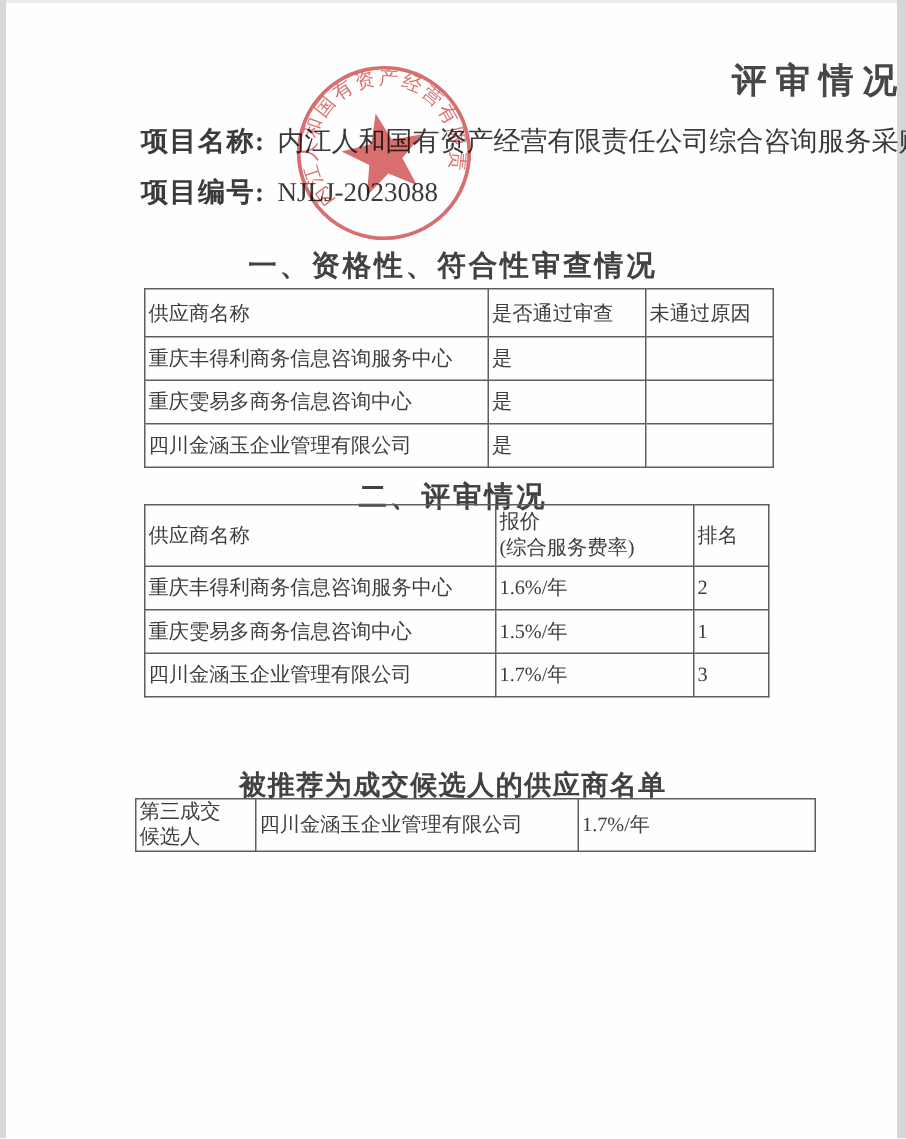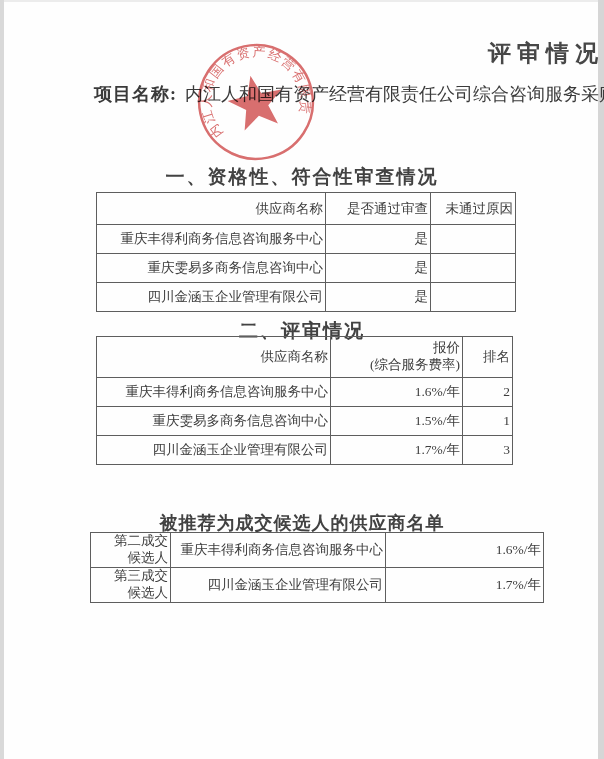--- a/index.html
+++ b/index.html
@@ -29,21 +29,21 @@
   .sh-1{top:164px;}
   .sh-2{top:318px;}
   .sh-3{top:487px;}
   .sub-heading{
     position:absolute;left:0;right:0;top:511px;text-align:center;
     font-size:18px;font-weight:bold;letter-spacing:1px;color:#424242;
   }
   table.tbl{border-collapse:collapse;table-layout:fixed;position:absolute;}
   table.tbl td{
     border:1px solid #5e5e5e;
-    text-align:right;vertical-align:middle;
+    text-align:left;vertical-align:middle;
     font-size:13.5px;color:#3d3d3d;
     padding:0 2px;overflow:hidden;
   }
   .multiline{white-space:pre-line;line-height:1.25;margin-top:48px;}
   .tbl-1{left:96px;top:192px;}
   .tbl-1 tr.hrow td{height:31px;}
   .tbl-1 tr.drow td{height:28px;}
   .tbl-2{left:96px;top:336px;}
   .tbl-2 tr.hrow td{height:40px;}
   .tbl-2 tr.drow td{height:28px;}
@@ -62,20 +62,23 @@
 
 <div class="page">
   <div class="edge-top"></div>
   <div class="edge-left"></div>
   <div class="edge-right"></div>
 
   <div class="doc-title">评审情况</div>
 
   <div class="field-line fl-1">
     <span class="lbl">项目名称:</span><span>内江人和国有资产经营有限责任公司综合咨询服务采购项目</span>
+  </div>
+  <div class="field-line fl-2">
+    <span class="lbl">项目编号:</span><span>NJLJ-2023088</span>
   </div>
 
   <svg class="seal" viewBox="0 0 120 120" xmlns="http://www.w3.org/2000/svg">
     <circle cx="60" cy="60" r="55" fill="none" stroke="#cf4646" stroke-width="2.4"></circle>
     <polygon points="60,34 66.8,52.7 86.6,53.3 70.9,65.6 76.5,84.7 60,73.5 43.5,84.7 49.1,65.6 33.4,53.3 53.2,52.7" fill="#cf4646"></polygon>
     <defs>
       <path id="sealArc" d="M 24,85 A 44,44 0 1 1 96,85" fill="none"></path>
     </defs>
     <text font-size="12.5" fill="#cf4646" font-family="Liberation Sans, sans-serif">
       <textPath href="#sealArc" startOffset="2" textLength="226" lengthAdjust="spacing">内江人和国有资产经营有限责任公司</textPath>
@@ -147,26 +150,20 @@
 
   <div class="sub-heading">被推荐为成交候选人的供应商名单</div>
   <table class="tbl tbl-3">
     <colgroup>
         <col style="width:80px">
         <col style="width:215px">
         <col style="width:158px">
       </colgroup>
     <tbody>
     <tr class="drow">
-      <td class="multiline">第二成交
-候选人</td>
-      <td>重庆丰得利商务信息咨询服务中心</td>
-      <td>1.6%/年</td>
-    </tr>
-    <tr class="drow">
       <td class="multiline">第三成交
 候选人</td>
       <td>四川金涵玉企业管理有限公司</td>
       <td>1.7%/年</td>
     </tr>
   </tbody>
     </table>
 </div>
 
 </body></html>

